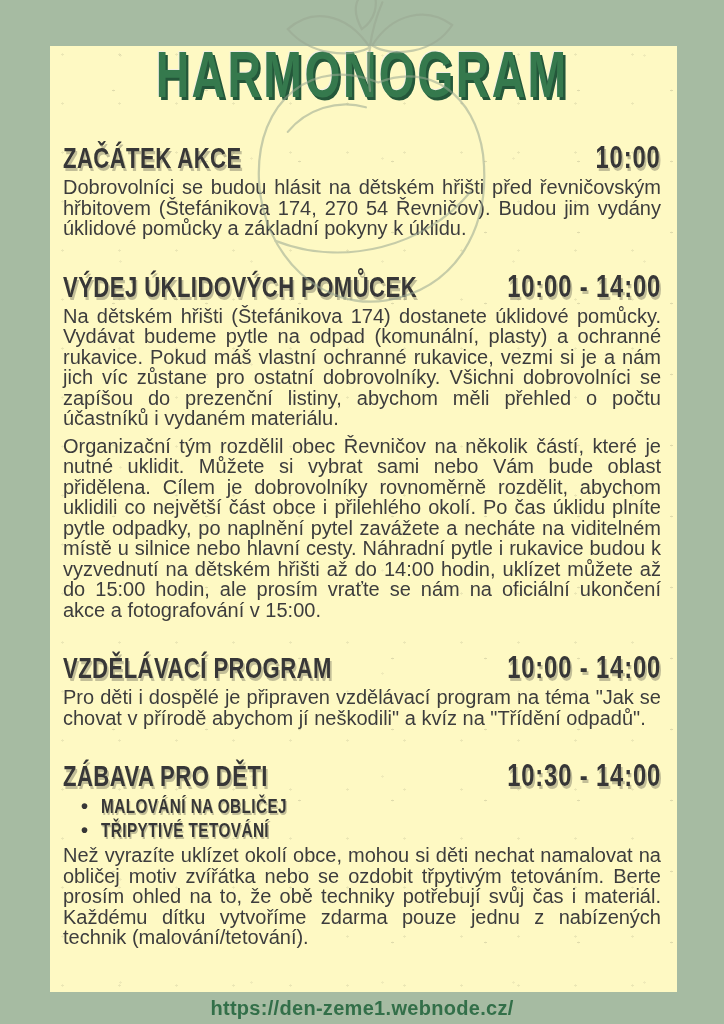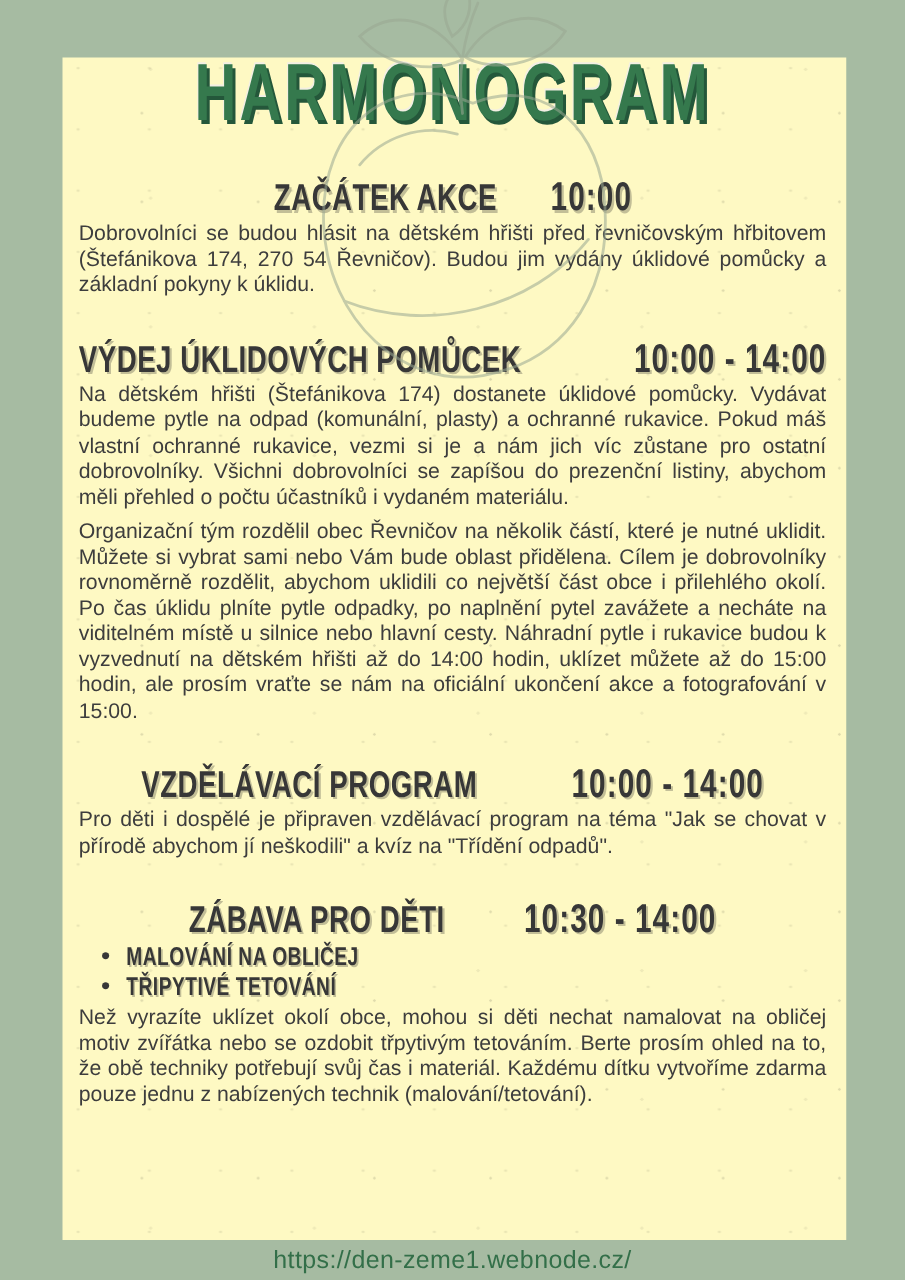--- a/index.html
+++ b/index.html
@@ -33,38 +33,38 @@
     margin:0;text-align:center;line-height:60px;height:62px;
   }
   .poster-title span{
     display:inline-block;font-size:58px;font-weight:700;letter-spacing:3px;
     color:#35794d;transform:scale(0.8,1.12);transform-origin:center bottom;
     text-shadow:3px 3px 0 #24573a, -1px -1px 0 #f3efe3;
     white-space:nowrap;
   }
   .sec{margin-top:7px;}
   .sec-head{
-    display:flex;justify-content:center;align-items:flex-end;
+    display:flex;justify-content:space-between;align-items:flex-end;
     height:28px;line-height:28px;white-space:nowrap;margin-top:36px;
   }
   .sec-title,.sec-time{
     font-weight:700;color:#373737;
     text-shadow:2px 2px 0 rgba(40,40,40,0.28);
   }
   .sec-title{
     font-size:26px;letter-spacing:0.5px;
     transform:scale(0.85,1.15);transform-origin:left bottom;
   }
   .sec-time{
     font-size:28px;letter-spacing:1px;
     transform:scale(0.85,1.15);transform-origin:right bottom;
   }
   .body{
     margin:3px 0 0 0;
-    font-size:17px;line-height:20.5px;color:#3d3d3d;
+    font-size:20px;line-height:20.5px;color:#3d3d3d;
     text-align:justify;
   }
   .bullets{
     list-style:none;margin:2px 0 2px 0;padding:0 0 0 38px;
   }
   .bullets li{
     position:relative;height:24px;line-height:24px;white-space:nowrap;
   }
   .bullets li::before{
     content:"\2022";position:absolute;left:-20px;top:0;
@@ -74,21 +74,21 @@
     display:inline-block;font-size:18px;font-weight:700;color:#373737;
     letter-spacing:0.5px;transform:scale(0.85,1.15);transform-origin:left center;
     text-shadow:1.5px 1.5px 0 rgba(40,40,40,0.28);
   }
   .footer{
     position:absolute;left:0;right:0;bottom:0;height:32px;z-index:4;
     display:flex;align-items:center;justify-content:center;
     background:#a6bba2;
   }
   .footer a{
-    font-size:20px;font-weight:400;color:#336f49;text-decoration:none;
+    font-size:20px;font-weight:700;color:#336f49;text-decoration:none;
     letter-spacing:0.3px;
     text-align:right;
   }
 </style>
 </head>
 <body>
 
 <svg class="watermark" viewBox="0 0 300 360" xmlns="http://www.w3.org/2000/svg">
   <g fill="none" stroke="#9aa892" stroke-width="2.2" stroke-linecap="round">
     <path d="M150 100 C 146 70, 150 42, 162 14"></path>

